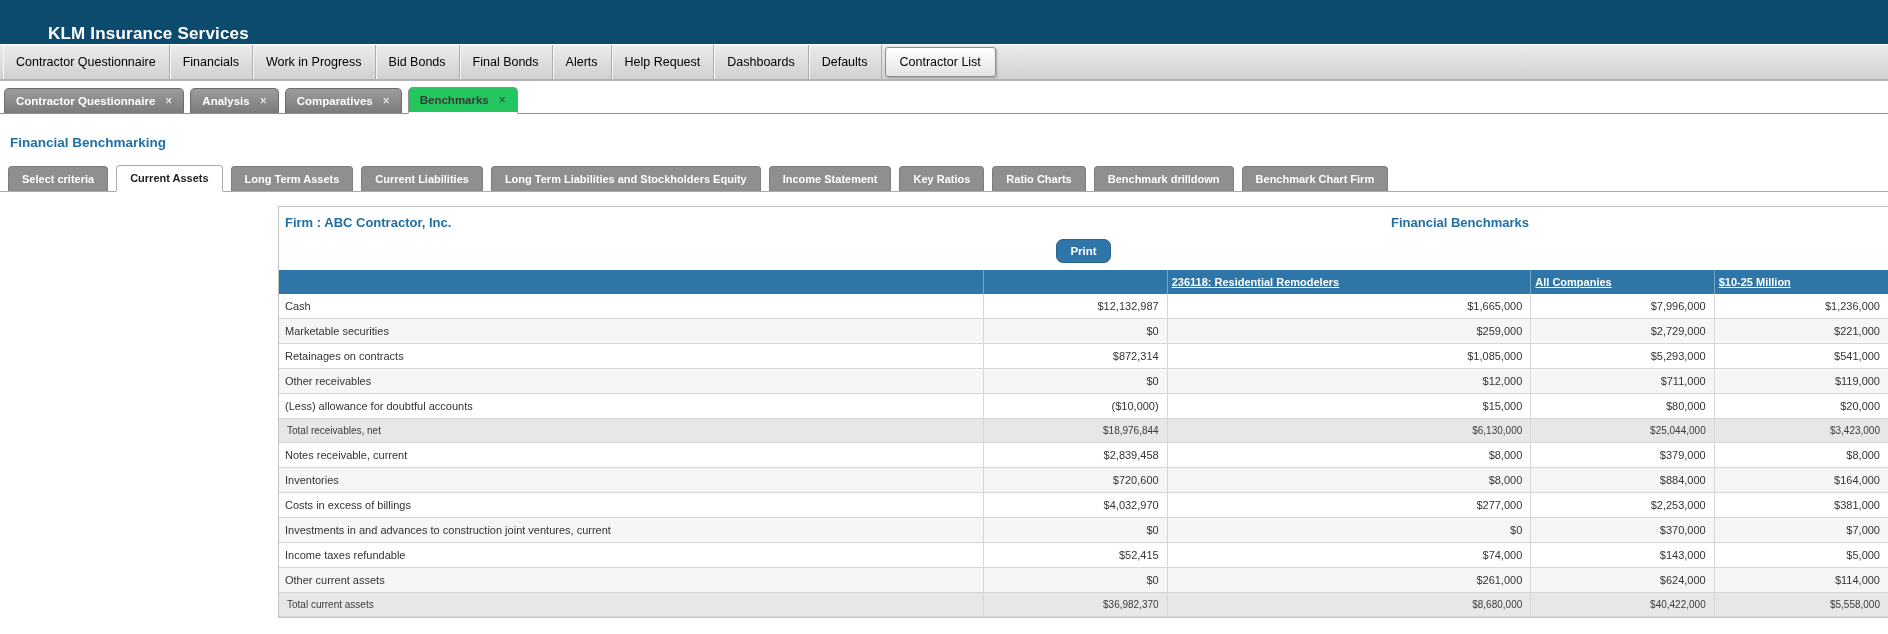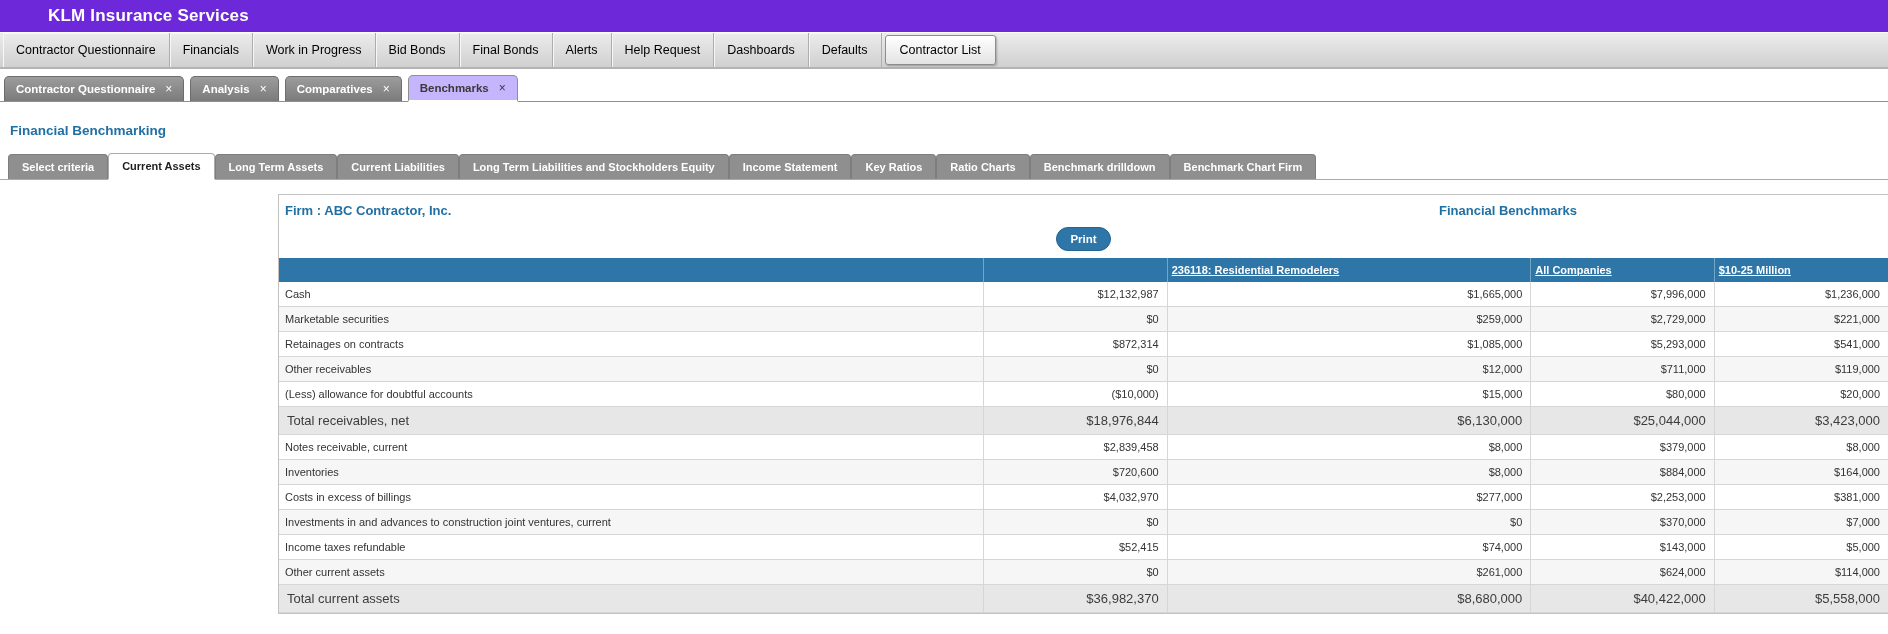--- a/index.html
+++ b/index.html
@@ -4,21 +4,21 @@
 <style>
   * { box-sizing: border-box; }
   html, body { margin: 0; padding: 0; }
   body {
     width: 1888px; height: 634px; overflow: hidden;
     font-family: "Liberation Sans", sans-serif;
     background: #ffffff; color: #222;
   }
 
   
-  .topbar { height: 32px; background: #6d28d9; display: flex; align-items: center; }
+  .topbar { height: 44px; background: #0c4a6e; display: flex; align-items: flex-end; }
   .topbar-title { margin-left: 48px; color: #fff; font-size: 17px; font-weight: bold; letter-spacing: .2px; }
 
   
   .menubar {
     height: 37px; background: linear-gradient(#ececec, #d0d0d0);
     border-top: 1px solid #fdfdfd; border-bottom: 2px solid #b3b3b3;
     display: flex; align-items: stretch; padding-left: 3px;
   }
   .menu-tab {
     display: flex; align-items: center; padding: 0 13px; font-size: 12.5px;
@@ -39,72 +39,72 @@
   }
   .worktab {
     background: linear-gradient(#9c9c9c, #7b7b7b); color: #fff;
     font-size: 11.5px; font-weight: bold;
     padding: 6px 11px; border-radius: 5px 5px 0 0;
     border: 1px solid #6d6d6d; border-bottom: none;
     display: flex; align-items: center; gap: 10px; cursor: pointer; white-space: nowrap;
   }
   .worktab .close-x { font-size: 12px; font-weight: normal; line-height: 1; cursor: pointer; }
   .worktab.active {
-    background: #c4b5fd; color: #3a3a3a;
+    background: #22c55e; color: #3a3a3a;
     border: 1px solid #8f8f8f; border-bottom: 2px solid #ffffff; margin-bottom: -1px;
   }
 
   
   .page-title { color: #2170a4; font-size: 13.5px; font-weight: bold; margin: 21px 10px 15px 10px; }
 
   
-  .sectiontab-row { display: flex; gap: 0; align-items: flex-end; padding-left: 8px; border-bottom: 1px solid #ababab; }
+  .sectiontab-row { display: flex; gap: 8px; align-items: flex-end; padding-left: 8px; border-bottom: 1px solid #ababab; }
   .sectiontab {
     background: #8f8f8f; color: #fff; font-size: 11px; font-weight: bold;
     padding: 6px 13px; border-radius: 4px 4px 0 0;
     border: 1px solid #7e7e7e; border-bottom: none; cursor: pointer; white-space: nowrap;
   }
   .sectiontab.active {
     background: #ffffff; color: #1e1e1e;
     border: 1px solid #ababab; border-bottom: 2px solid #ffffff; margin-bottom: -1px;
   }
 
   
   .panel {
     margin: 14px 0 0 278px; width: 1610px;
     border: 1px solid #c2c2c2; border-right: none;
     background: #fff;
   }
   .panel-head { position: relative; height: 30px; text-align: right; }
   .firm-label  { position: absolute; left: 6px;  top: 8px; color: #2170a4; font-size: 13px; font-weight: bold; }
-  .panel-title { position: absolute; left: 1160px; top: 8px; color: #2170a4; font-size: 13px; font-weight: bold; }
+  .panel-title { position: absolute; left: 1112px; top: 8px; color: #2170a4; font-size: 13px; font-weight: bold; }
   .print-row { text-align: center; padding: 2px 0 7px; }
   .print-btn {
     background: #2e75a8; color: #fff; font-family: inherit; font-size: 11.5px; font-weight: bold;
-    border: 1px solid #27648f; border-radius: 12px; padding: 5px 13px; cursor: pointer;
+    border: 1px solid #27648f; border-radius: 7px; padding: 5px 13px; cursor: pointer;
   }
 
   
   table.bench { width: 100%; border-collapse: collapse; table-layout: fixed; }
   .bench thead th {
     background: #2e75a8; color: #fff; font-size: 11px; font-weight: bold;
     text-align: left; padding: 6px 4px; border-left: 1px solid rgba(255,255,255,.35); text-decoration: underline;
   }
   .bench thead th:first-child { border-left: none; }
   .bench td {
     font-size: 11px; color: #333; padding: 6px 8px 6px 6px;
     border-bottom: 1px solid #d6d6d6; border-left: 1px solid #d6d6d6;
     overflow: hidden; white-space: nowrap;
   }
   .bench td:first-child { border-left: none; }
   .bench td.val { text-align: right; }
   .bench tbody tr { background: #ffffff; }
   .bench tbody tr:nth-child(even) { background: #f6f6f6; }
   .bench tbody tr.total { background: #e7e7e7; }
-  .bench tbody tr.total td { font-size: 13px; color: #3c3c3c; padding: 6px 8px; }
+  .bench tbody tr.total td { font-size: 10px; color: #3c3c3c; padding: 6px 8px; }
 </style>
 </head>
 <body>
 
 <div class="topbar">
   <div class="topbar-title">KLM Insurance Services</div>
 </div>
 
 <div class="menubar">
     <div class="menu-tab">Contractor Questionnaire</div>

